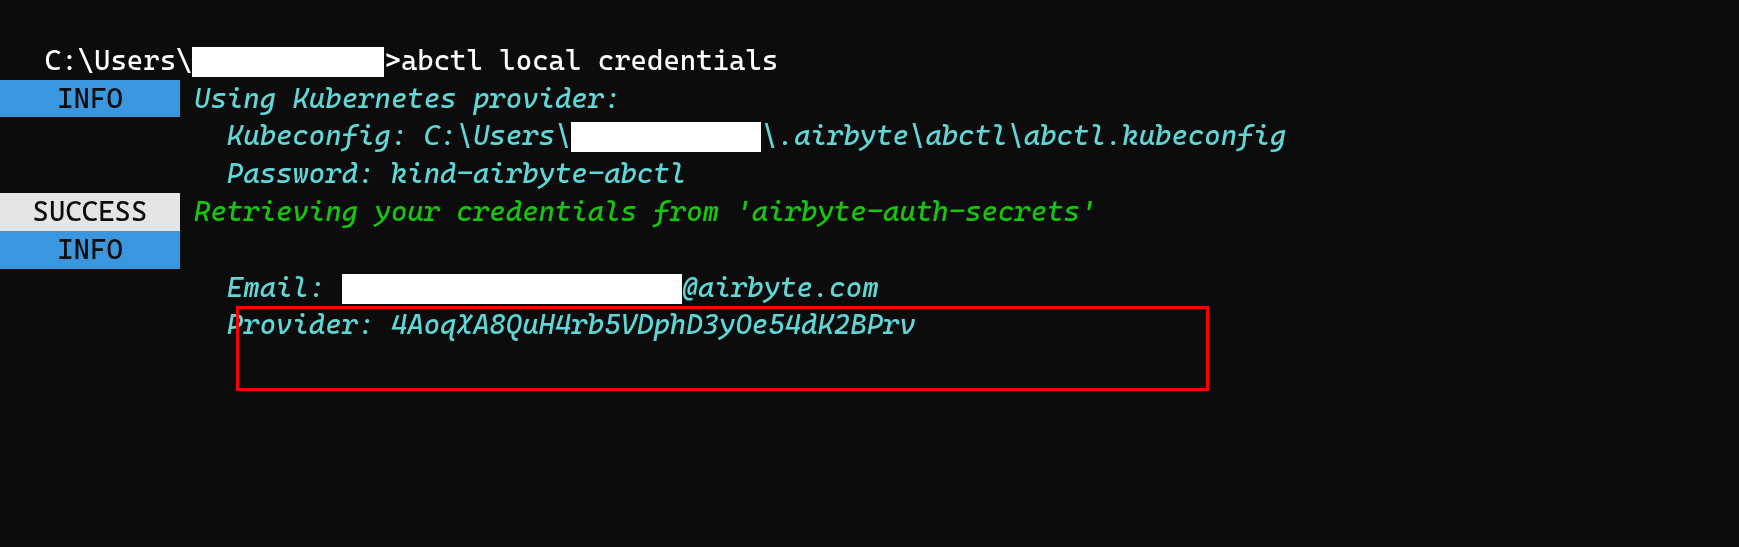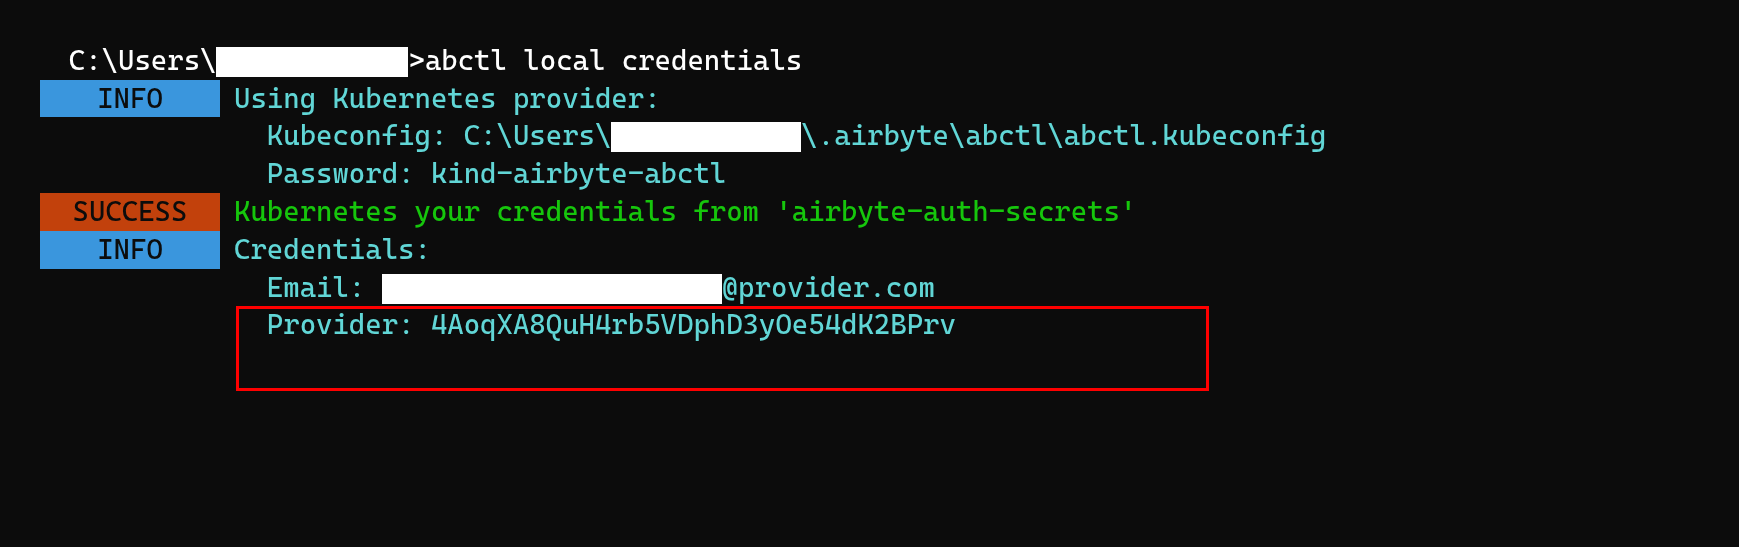--- a/index.html
+++ b/index.html
@@ -11,55 +11,54 @@
     line-height: 1.35;
     color: #ffffff;
     width: 1739px;
     height: 547px;
     overflow: hidden;
     position: relative;
   }
   .prompt-line {
     padding: 4px 6px 0 12px;
     white-space: pre;
-    margin-left: 24px;
   }
   .white { color: #ffffff; }
   .prompt-redact {
     display: inline-block;
     width: 192px;
     height: 30px;
     background: #ffffff;
     vertical-align: text-bottom;
   }
   .row {
     display: flex;
     align-items: flex-end;
-    padding-left: 40px;
   }
   .tag-col {
     width: 180px;
     flex: 0 0 180px;
     text-align: center;
   }
   .tag-info {
     background: #3a96dd;
     color: #0c0c0c;
     font-weight: 400;
   }
   .tag-success {
-    background: #c2410c;
+    background: #e5e5e5;
     color: #0c0c0c;
     font-weight: 400;
   }
   .body-col {
     flex: 1;
     padding-left: 14px;
     white-space: pre;
     color: #61d6d6; 
+    font-style: italic;
   }
   .body-col.green { color: #16c60c; }
   .redact-inline {
     display: inline-block;
     width: 190px;
     height: 30px;
     background: #ffffff;
     vertical-align: text-bottom;
   }
   .redact-inline.wide { width: 340px; }
@@ -91,30 +90,29 @@
   <div class="tag-col tag-info"></div>
   <div class="body-col"><span>  Kubeconfig: C:\Users\</span><span class="redact-inline"></span><span>\.airbyte\abctl\abctl.kubeconfig</span></div>
 </div>
 <div class="row">
   <div class="tag-col tag-info"></div>
   <div class="body-col">  Password: kind-airbyte-abctl</div>
 </div>
 
 <div class="row">
   <div class="tag-col tag-success">SUCCESS</div>
-  <div class="body-col green">Kubernetes your credentials from 'airbyte-auth-secrets'</div>
+  <div class="body-col green">Retrieving your credentials from 'airbyte-auth-secrets'</div>
 </div>
 
 <div class="row">
   <div class="tag-col tag-info">INFO</div>
-  <div class="body-col">Credentials:</div>
 </div>
 <div class="row">
   <div class="tag-col tag-info"></div>
-  <div class="body-col"><span>  Email: </span><span class="redact-inline wide"></span><span>@provider.com</span></div>
+  <div class="body-col"><span>  Email: </span><span class="redact-inline wide"></span><span>@airbyte.com</span></div>
 </div>
 <div class="row">
   <div class="tag-col tag-info"></div>
   <div class="body-col">  Provider: 4AoqXA8QuH4rb5VDphD3yOe54dK2BPrv</div>
 </div>
 <div class="row">
   <div class="tag-col tag-info"></div>
 </div>
 <div class="row">
   <div class="tag-col tag-info"></div>

